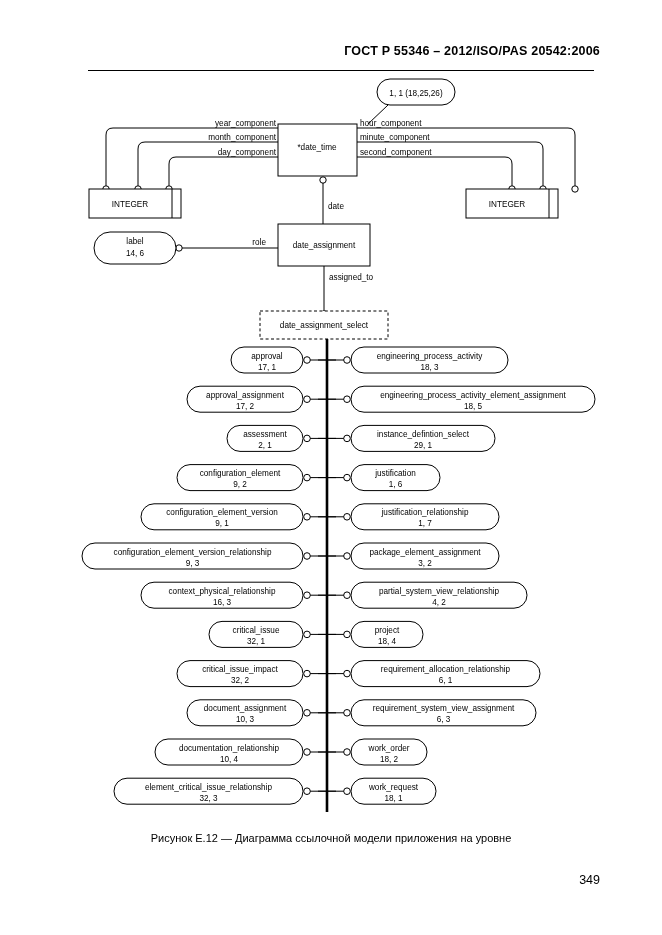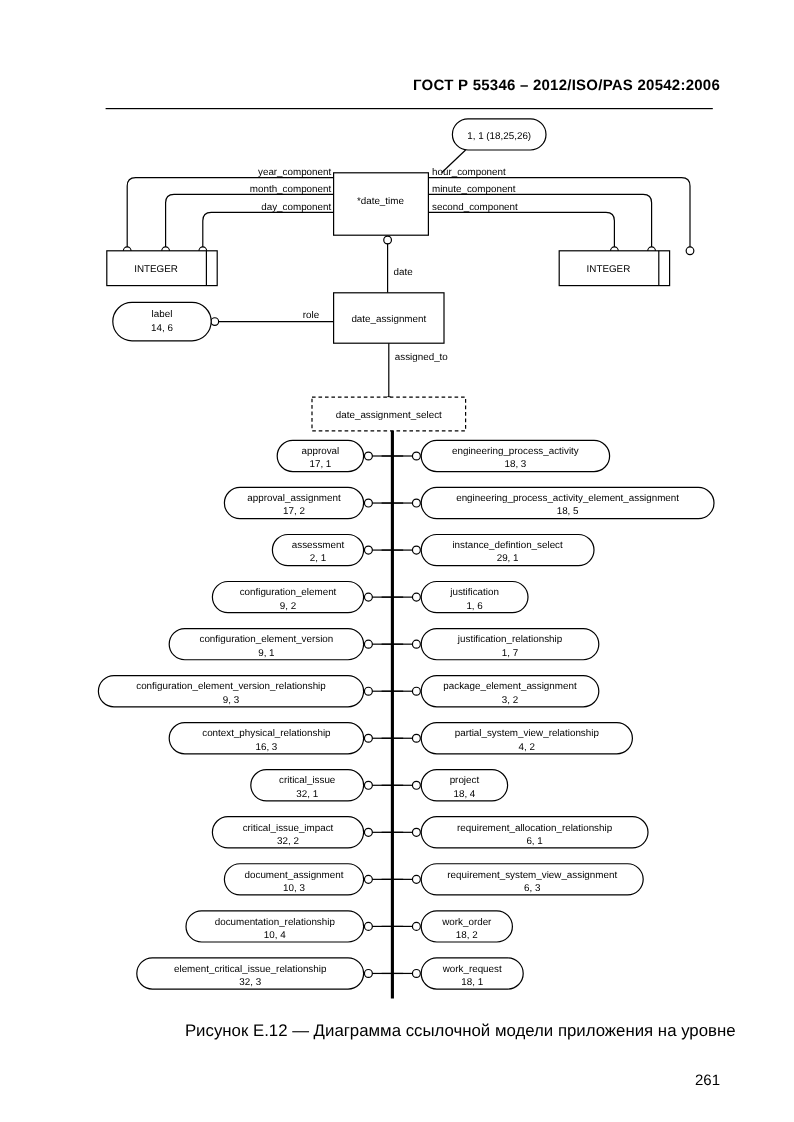--- a/index.html
+++ b/index.html
@@ -4,21 +4,21 @@
 <style>
   html,body{margin:0;padding:0;}
   body{
     width:662px;height:935px;
     background:#ffffff;
     font-family:"Liberation Sans", sans-serif;
     color:#000;
     position:relative;
     overflow:hidden;
   }
-  #page{position:relative;width:662px;height:829px;margin-top:20px;}
+  #page{position:relative;width:662px;height:829px;}
 
   .hdr{
     position:absolute;
     top:44px; right:62px;
     font-size:12.5px;
     font-weight:bold;
     letter-spacing:0.2px;
     white-space:nowrap;
   }
   .hdr-rule{
@@ -29,24 +29,24 @@
   }
 
   svg#diagram{
     position:absolute;
     left:0; top:0;
     width:662px; height:935px;
   }
 
   .caption{
     position:absolute;
-    left:71px; top:826px;
+    left:60px; top:826px;
     width:542px;
-    text-align:right;
-    font-size:14px;
+    text-align:center;
+    font-size:11px;
     line-height:25px;
   }
   .pageno{
     position:absolute;
     right:62px; top:873px;
     font-size:12.5px;
   }
 </style>
 </head>
 <body>
@@ -275,14 +275,14 @@
           <line x1="327" y1="791.2" x2="318" y2="791.2" stroke="#000" stroke-width="1"></line>
         </g>
 
     </g>
   </svg>
 
   <div class="caption">
     <div>Рисунок Е.12 — Диаграмма ссылочной модели приложения на уровне</div>
   </div>
 
-  <div class="pageno">261</div>
+  <div class="pageno">349</div>
 </div>
 
 </body></html>

